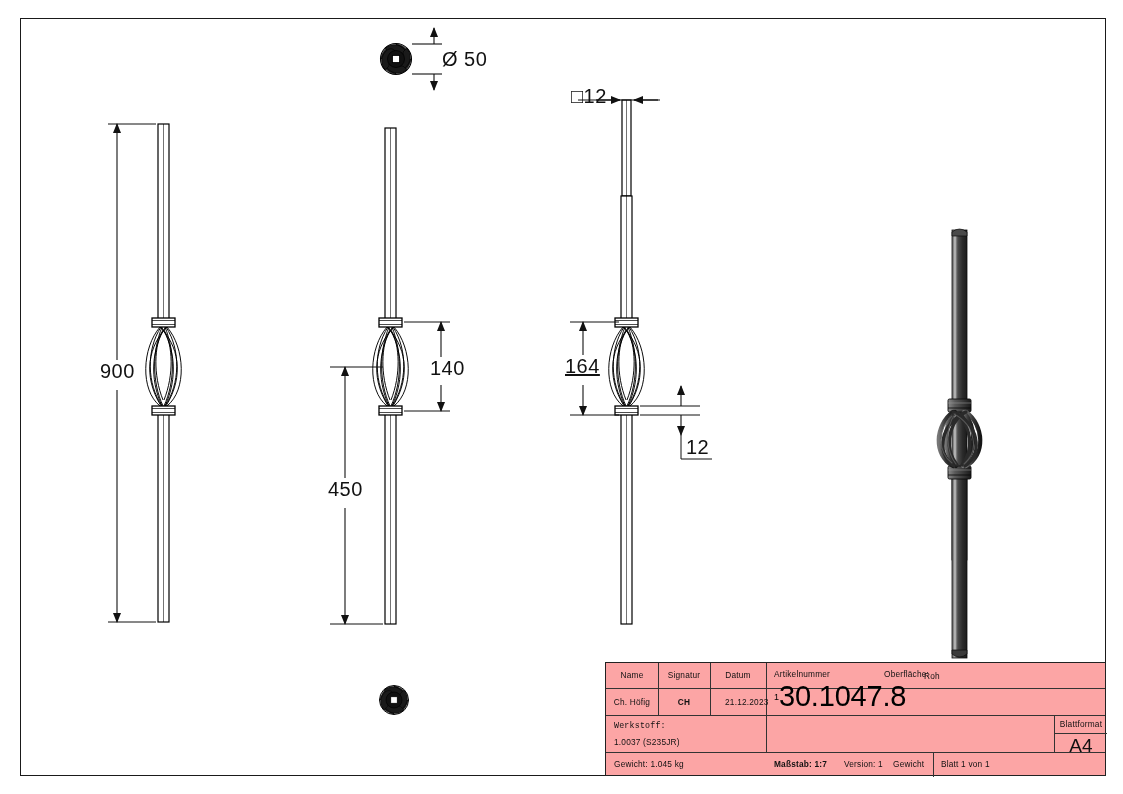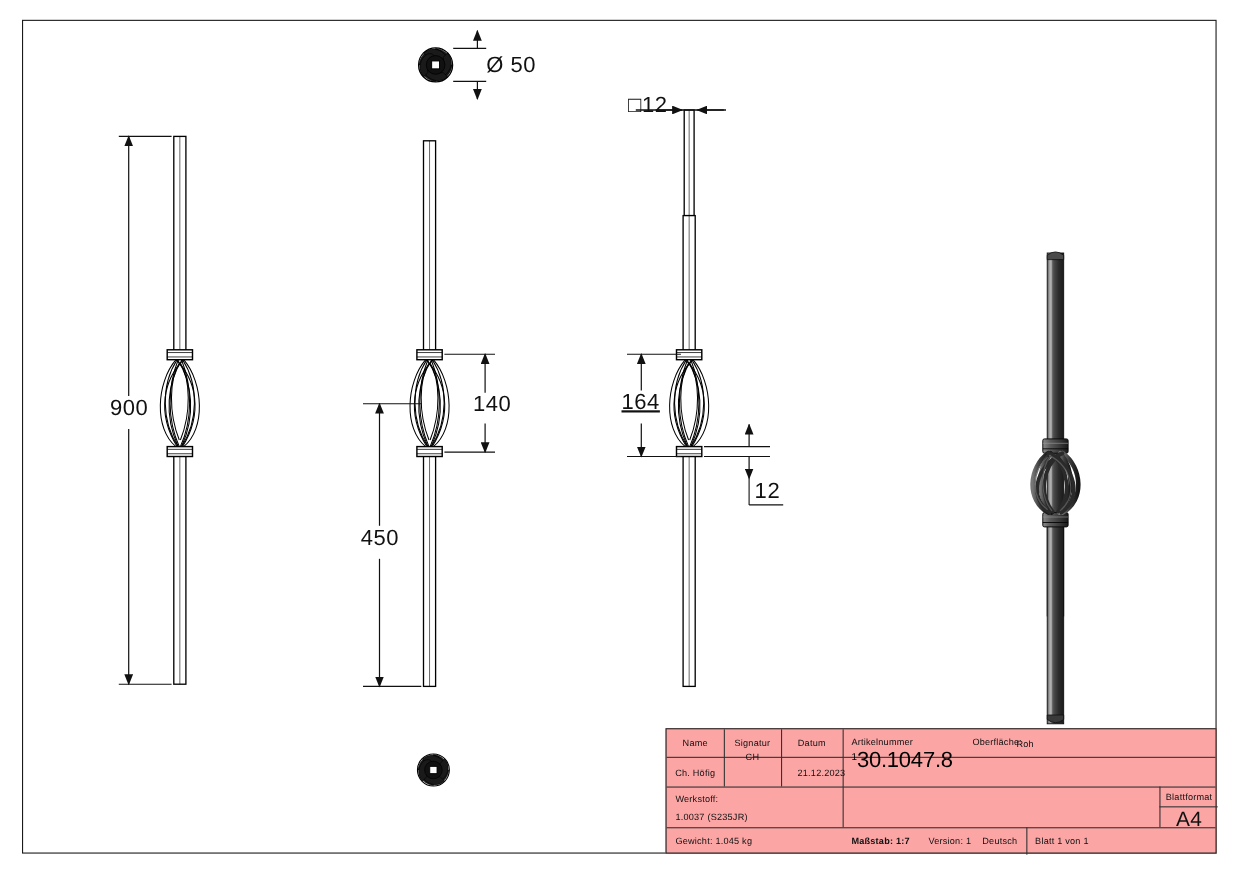--- a/index.html
+++ b/index.html
@@ -17,21 +17,21 @@
 
   
   #titleblock{position:absolute;left:605px;top:662px;width:501px;height:114px;
               box-sizing:border-box;border:1.3px solid #222;background:#fca5a5;}
   .tb-line{position:absolute;background:#333;}
   .tb-h{height:1.2px;left:0;width:100%;}
   .tb-v{width:1.2px;top:0;height:100%;}
   .tb-cell{position:absolute;box-sizing:border-box;
            font-size:8.3px;color:#111;letter-spacing:.2px;}
   .tb-center{text-align:center;}
-  .tb-big{font-size:20px;letter-spacing:-0.2px;color:#000;}
+  .tb-big{font-size:29px;letter-spacing:-0.2px;color:#000;}
   .tb-sup{font-size:9px;vertical-align:super;}
   .tb-a4{font-size:19px;text-align:center;}
 
   
   .dimtxt{position:absolute;font-size:20px;color:#111;letter-spacing:.5px;
           font-family:"Liberation Sans","DejaVu Sans",sans-serif;}
 </style>
 </head>
 <body>
 
@@ -297,36 +297,36 @@
 
     <div class="tb-line tb-v" style="left:448px;top:52px;height:37px;"></div>
     <div class="tb-line tb-v" style="left:327px;top:89px;height:25px;"></div>
     <div class="tb-line tb-h" style="top:70px;left:448px;width:53px;"></div>
 
     <div class="tb-cell tb-center" style="left:0;top:7px;width:52px;">Name</div>
     <div class="tb-cell tb-center" style="left:52px;top:7px;width:52px;">Signatur</div>
     <div class="tb-cell tb-center" style="left:104px;top:7px;width:56px;text-align:center;">Datum</div>
 
     <div class="tb-cell tb-center" style="left:0;top:34px;width:52px;">Ch. Höfig</div>
-    <div class="tb-cell tb-center" style="left:52px;top:20px;width:52px;">CH</div>
+    <div class="tb-cell tb-center" style="left:52px;top:34px;width:52px;font-weight:bold;">CH</div>
     <div class="tb-cell tb-center" style="left:104px;top:34px;width:56px;padding-left:15px;">21.12.2023</div>
 
     <div class="tb-cell" style="left:168px;top:6px;">Artikelnummer</div>
     <div class="tb-cell" style="left:278px;top:6px;">Oberfläche:</div>
     <div class="tb-cell" style="left:318px;top:8px;">Roh</div>
     <div style="position:absolute;left:168px;top:17px;">
       <span class="tb-sup">1</span><span class="tb-big">30.1047.8</span>
     </div>
 
-    <div class="tb-cell" style="left:8px;top:58px;">Werkstoff:</div>
+    <div class="tb-cell" style="left:8px;top:58px;font-family:Liberation Mono, monospace;">Werkstoff:</div>
     <div class="tb-cell" style="left:8px;top:74px;">1.0037 (S235JR)</div>
 
     <div class="tb-cell tb-center" style="left:450px;top:56px;width:50px;">Blattformat</div>
     <div class="tb-cell tb-a4" style="left:450px;top:72px;width:50px;">A4</div>
 
     <div class="tb-cell" style="left:8px;top:96px;">Gewicht: 1.045 kg</div>
     <div class="tb-cell" style="left:168px;top:96px;font-weight:bold;">Maßstab: 1:7</div>
     <div class="tb-cell" style="left:238px;top:96px;">Version: 1</div>
-    <div class="tb-cell" style="left:287px;top:96px;">Deutsch</div>
+    <div class="tb-cell" style="left:287px;top:96px;">Gewicht</div>
     <div class="tb-cell" style="left:335px;top:96px;text-align:right;">Blatt 1 von 1</div>
   </div>
 
 </div>
 
 </body></html>

